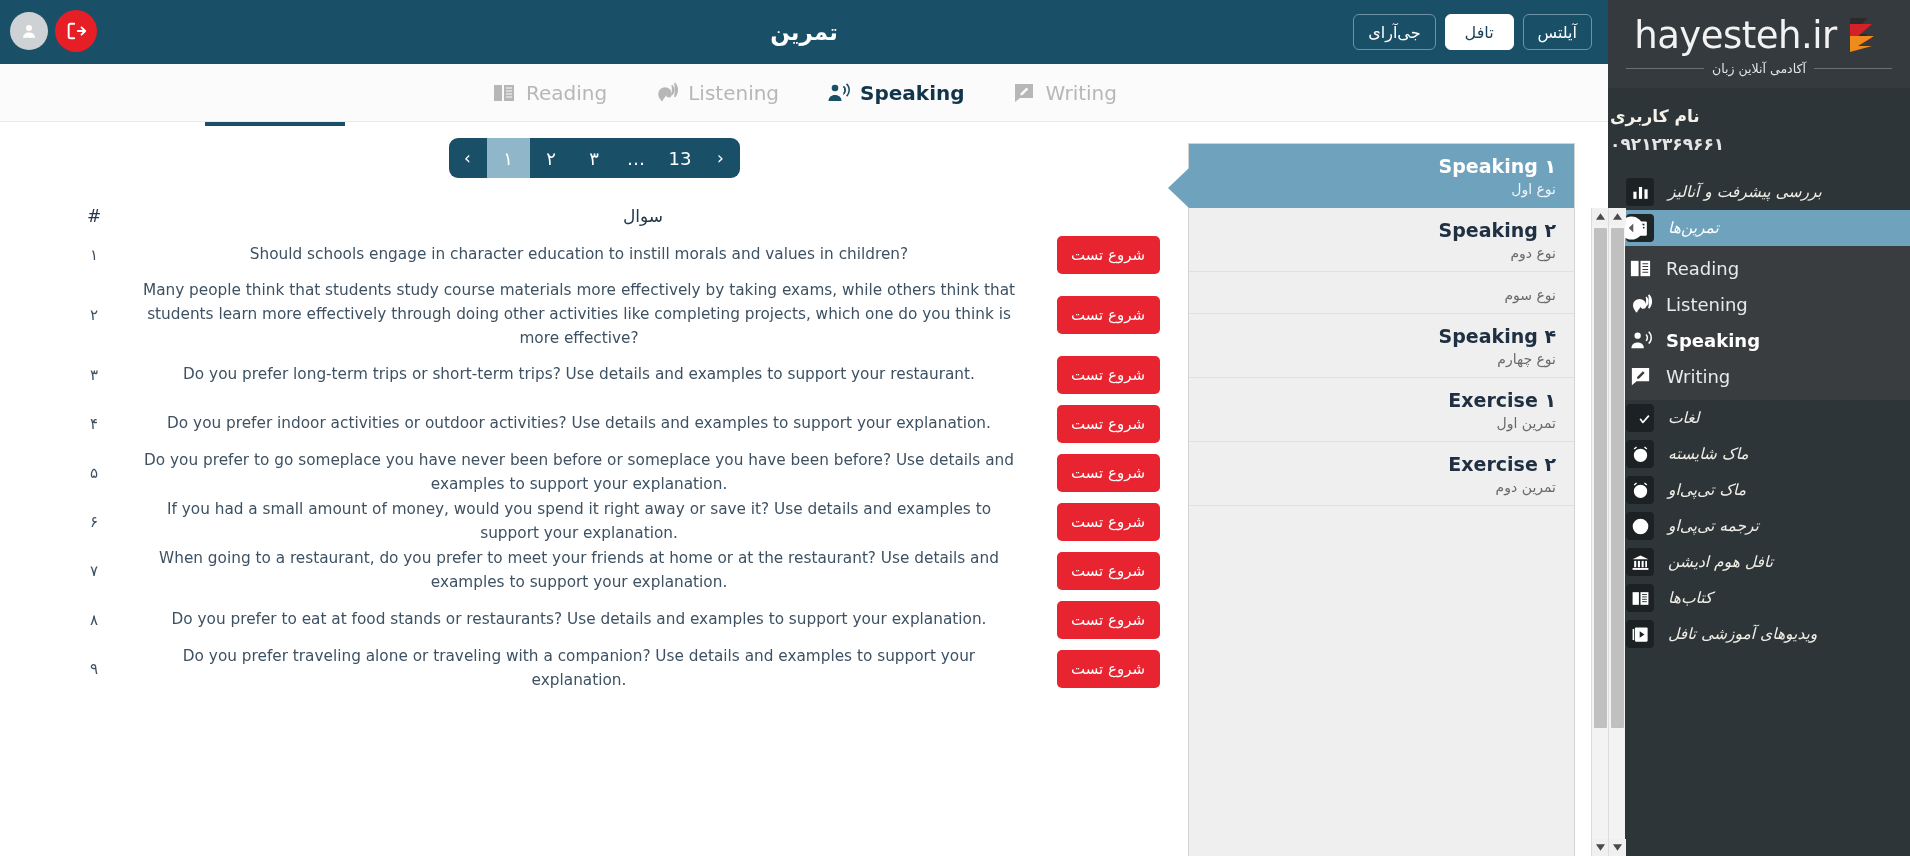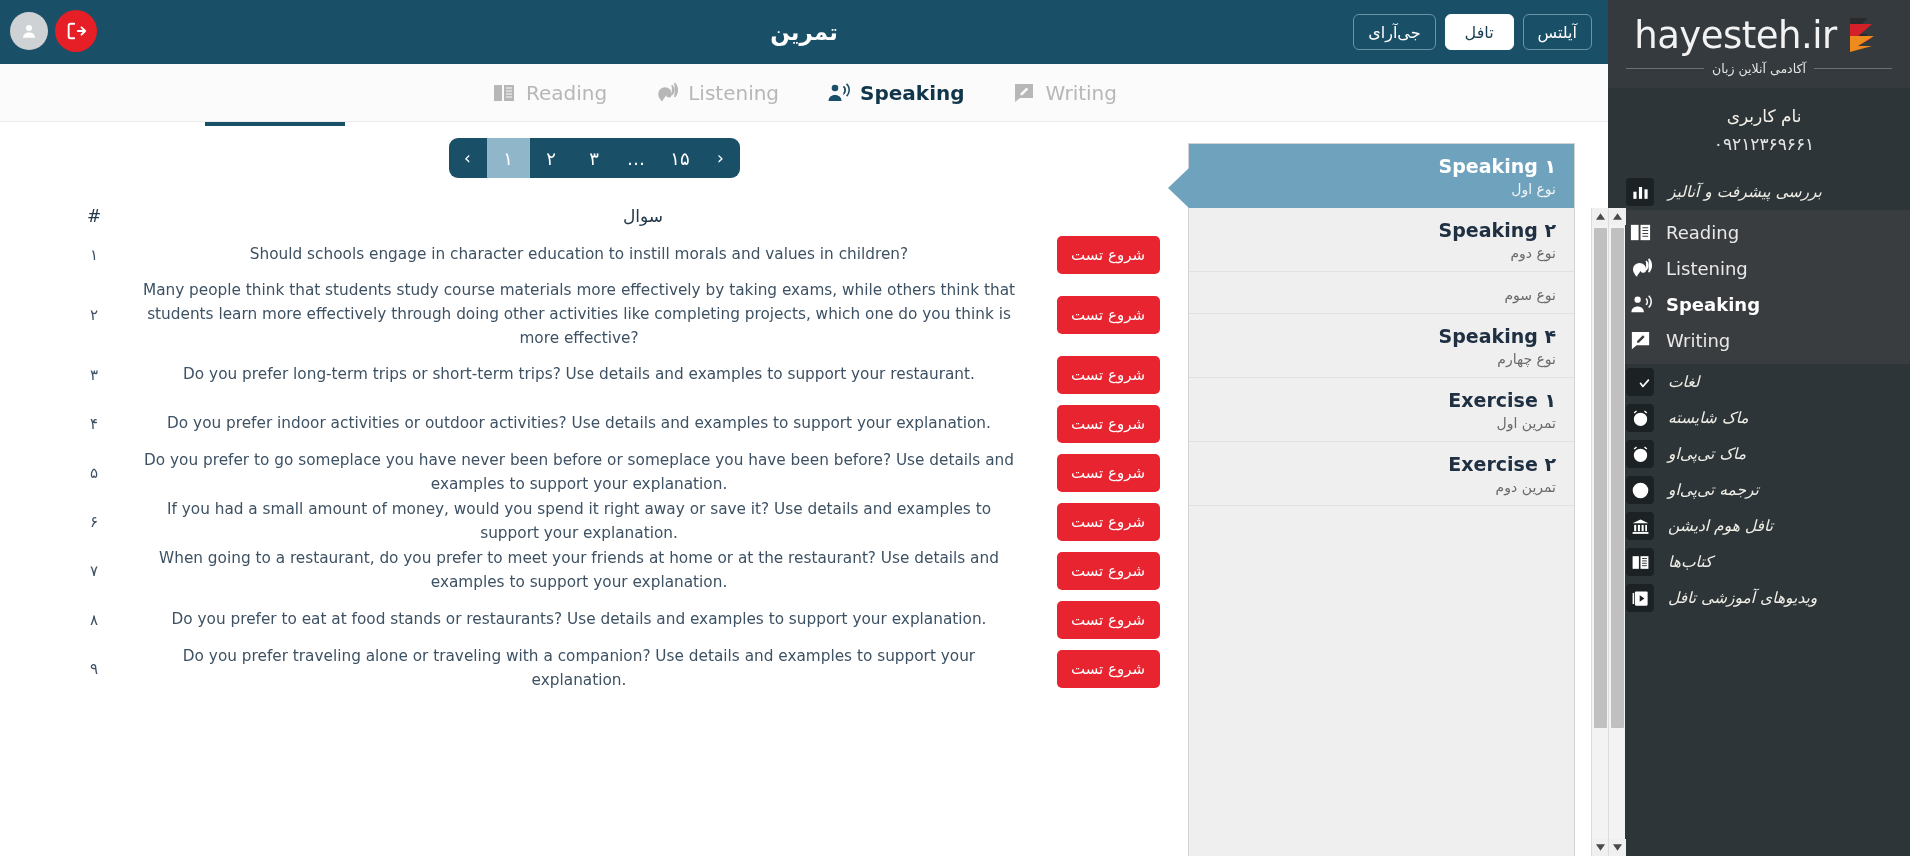--- a/index.html
+++ b/index.html
@@ -61,22 +61,23 @@
     margin-top: 7px;
   }
   .logo-rule { flex: 1 1 auto; height: 1px; background: #6a6f72; }
   .logo-tagline {
     font-size: 12.5px;
     color: #e4e4e4;
     white-space: nowrap;
   }
 
   .user-block {
-    padding: 18px 0 20px 10px;
-    text-align: center;
+    padding: 18px 0 20px 2px;
+    text-align: left;
+    font-weight: bold;
   }
   .user-name {
     font-size: 17px;
     color: #f3f1e8;
     margin-bottom: 8px;
   }
   .user-phone {
     font-size: 17px;
     color: #e5e5e5;
     letter-spacing: 0.5px;
@@ -503,21 +504,21 @@
 
   <div class="main">
 
     <div class="pagination-wrap">
       <div class="pagination">
         <div class="page-btn nav-arrow">‹</div>
         <div class="page-btn active">۱</div>
         <div class="page-btn">۲</div>
         <div class="page-btn">۳</div>
         <div class="page-btn ellipsis">…</div>
-        <div class="page-btn">۱۵</div>
+        <div class="page-btn">13</div>
         <div class="page-btn nav-arrow">›</div>
       </div>
     </div>
 
     <div class="q-table">
       <div class="q-head">
         <div class="h-question">سوال</div>
         <div class="h-num">#</div>
       </div>
 
@@ -667,20 +668,37 @@
         <span class="nav-label">بررسی پیشرفت و آنالیز</span>
         <span class="nav-icon">
           <svg viewBox="0 0 24 24">
               <rect x="3" y="11" width="4" height="9"></rect>
               <rect x="10" y="5" width="4" height="15"></rect>
               <rect x="17" y="8" width="4" height="12"></rect>
             </svg>
         </span>
       </div>
 
+      <div class="nav-item active">
+        <span class="collapse-btn">
+          <svg viewBox="0 0 12 12">
+              <path d="M8 1L3 6l5 5z"></path>
+            </svg>
+        </span>
+        <span class="nav-label">تمرین‌ها</span>
+        <span class="nav-icon">
+          <svg viewBox="0 0 24 24">
+              <rect x="5" y="3" width="15" height="18" rx="1.5"></rect>
+              <rect x="8" y="6" width="9" height="2" fill="#1f2628"></rect>
+              <rect x="8" y="10" width="9" height="2" fill="#1f2628"></rect>
+              <rect x="8" y="14" width="6" height="2" fill="#1f2628"></rect>
+              <rect x="2" y="6" width="2" height="15"></rect>
+            </svg>
+        </span>
+      </div>
 
       <div class="subnav">
         <div class="subnav-item">
           <span class="subnav-label">Reading</span>
           <span class="subnav-icon">
             <svg viewBox="0 0 24 24">
                 <path d="M2 4h8v16H2z"></path>
                 <path d="M12 4h10v16H12z"></path>
                 <path d="M14 7h6M14 10h6M14 13h6M14 16h6" stroke="#3a3d3f" stroke-width="1.1"></path>
               </svg>

